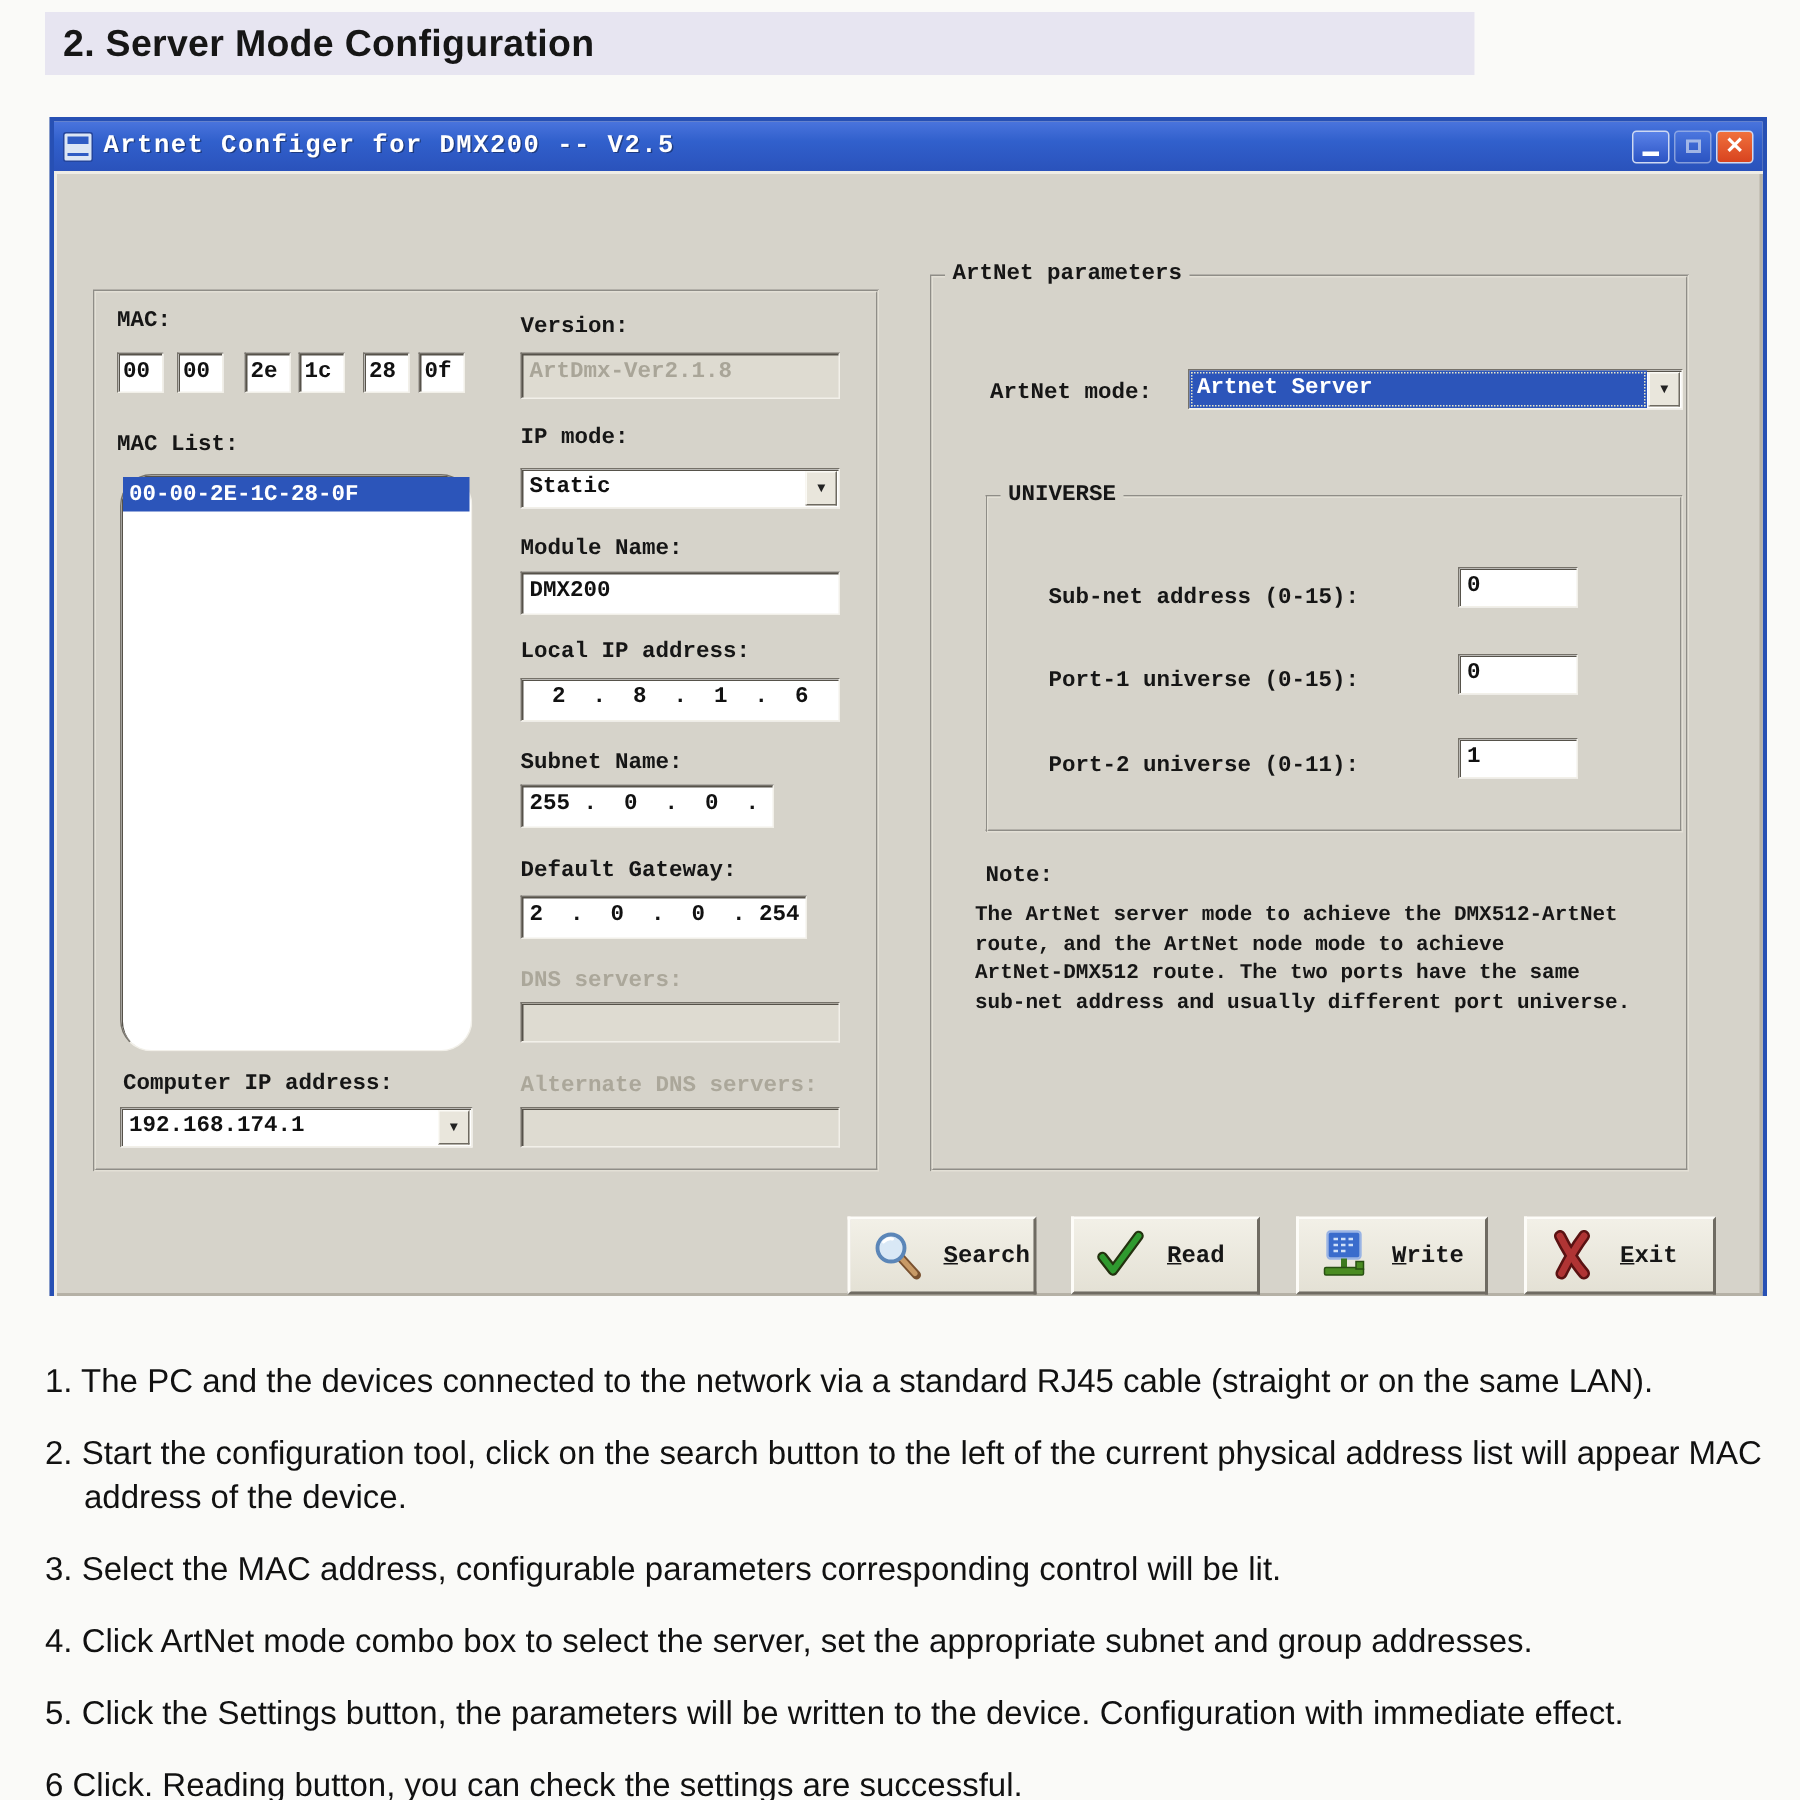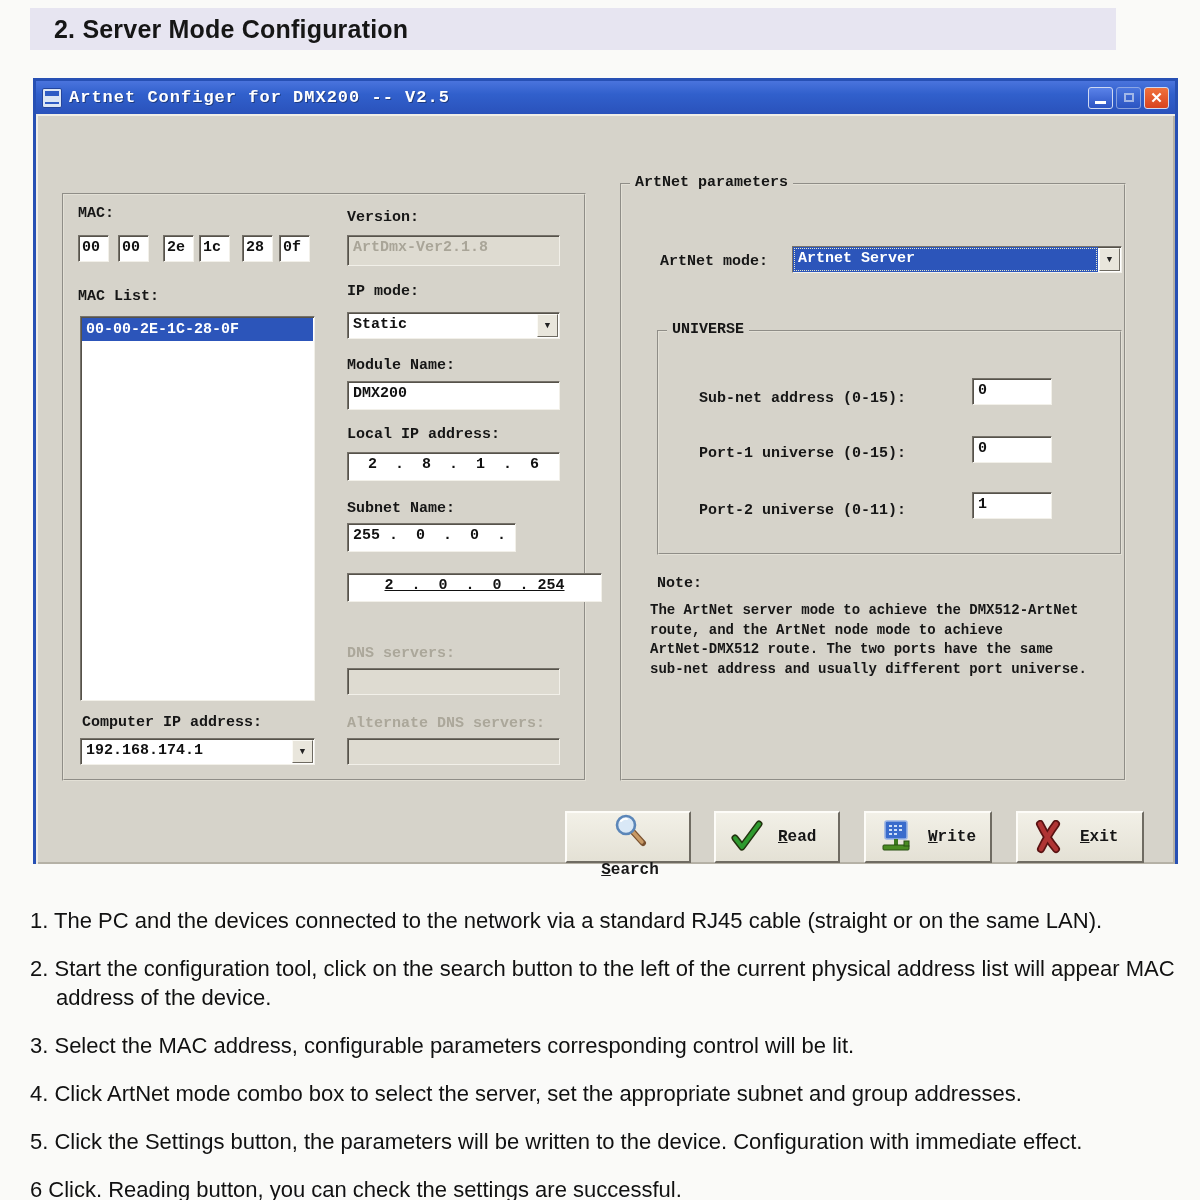--- a/index.html
+++ b/index.html
@@ -1,21 +1,21 @@
 <!DOCTYPE html>
 <html><head>
 <meta charset="utf-8">
 <style>
   * { margin:0; padding:0; box-sizing:border-box; }
   html,body { width:1200px; height:1200px; background:#fafaf8; font-family:"Liberation Sans", sans-serif; }
   #stage { position:relative; width:1200px; height:1200px; overflow:hidden; }
 
   
-  .heading-band { position:absolute; left:30px; top:8px; width:1086px; height:42px;
-    background:#e7e5f1; display:flex; align-items:center; padding-left:24px; }
+  .heading-band { position:absolute; left:30px; top:8px; width:953px; height:42px;
+    background:#e7e5f1; display:flex; align-items:center; padding-left:12px; }
   .heading-band h1 { font-size:25px; font-weight:bold; color:#161616; letter-spacing:.2px; }
 
   
   .window { position:absolute; left:33px; top:78px; width:1145px; height:786px;
     border:3px solid #2750b4; background:#d6d3ca; }
   .titlebar { position:relative; height:33px; width:100%;
     background:linear-gradient(180deg,#4a74dd 0%,#3160cc 40%,#2a52bb 100%);
     display:flex; align-items:center; padding:0 6px; }
   .title-icon { width:20px; height:20px; margin-right:7px; position:relative;
     background:#dce6f4; border:1px solid #24459c; border-radius:2px; }
@@ -116,21 +116,21 @@
 
         <span class="mac-box" style="left:14px;  top:40px;">00</span>
         <span class="mac-box" style="left:54px;  top:40px;">00</span>
         <span class="mac-box" style="left:99px;  top:40px;">2e</span>
         <span class="mac-box" style="left:135px; top:40px;">1c</span>
         <span class="mac-box" style="left:178px; top:40px;">28</span>
         <span class="mac-box" style="left:215px; top:40px;">0f</span>
 
         <span class="lbl" style="left:14px; top:93px;">MAC List:</span>
 
-        <div class="listbox" style="left:16px; top:121px; width:235px; height:385px;">
+        <div class="listbox" style="left:16px; top:121px; width:235px; height:385px;border-radius:21px;">
           <div class="list-item selected">00-00-2E-1C-28-0F</div>
         </div>
 
         <span class="lbl" style="left:18px; top:519px;">Computer IP address:</span>
         <div class="combo" style="left:16px; top:543px; width:235px; height:27px;">
           <span class="combo-value">192.168.174.1</span>
           <span class="combo-arrow">▼</span>
         </div>
 
         <span class="lbl" style="left:283px; top:14px;">Version:</span>
@@ -145,21 +145,21 @@
         <span class="lbl" style="left:283px; top:162px;">Module Name:</span>
         <div class="field" style="left:283px; top:186px; width:213px; height:29px;">DMX200</div>
 
         <span class="lbl" style="left:283px; top:231px;">Local IP address:</span>
         <div class="field centered" style="left:283px; top:257px; width:213px; height:29px;">2  .  8  .  1  .  6</div>
 
         <span class="lbl" style="left:283px; top:305px;">Subnet Name:</span>
         <div class="field centered" style="left:283px; top:328px; width:169px; height:29px;">255 .  0  .  0  .  0</div>
 
         <span class="lbl" style="left:283px; top:377px;">Default Gateway:</span>
-        <div class="field centered" style="left:283px; top:378px; width:255px; height:29px;text-decoration:underline;">2  .  0  .  0  . 254</div>
+        <div class="field centered" style="left:283px; top:402px; width:191px; height:29px;">2  .  0  .  0  . 254</div>
 
         <span class="lbl disabled" style="left:283px; top:450px;">DNS servers:</span>
         <div class="field disabled" style="left:283px; top:473px; width:213px; height:27px;"></div>
 
         <span class="lbl disabled" style="left:283px; top:520px;">Alternate DNS servers:</span>
         <div class="field disabled" style="left:283px; top:543px; width:213px; height:27px;"></div>
       </div>
 
       <div class="groupbox" style="left:584px; top:69px; width:506px; height:598px;">
         <span class="group-legend">ArtNet parameters</span>
@@ -183,21 +183,21 @@
           <div class="field" style="left:313px; top:160px; width:80px; height:27px;">1</div>
         </div>
 
         <span class="lbl" style="left:35px; top:390px;">Note:</span>
         <div class="note-text" style="left:28px; top:416px; width:470px;">The ArtNet server mode to achieve the DMX512-ArtNet
 route, and the ArtNet node mode to achieve
 ArtNet-DMX512 route. The two ports have the same
 sub-net address and usually different port universe.</div>
       </div>
 
-      <div class="action-btn" style="left:529px; top:697px; width:126px;flex-direction:column;">
+      <div class="action-btn" style="left:529px; top:697px; width:126px;">
         <svg class="btn-icon" viewBox="0 0 34 34">
           <line x1="20" y1="19" x2="30" y2="30" stroke="#7a5230" stroke-width="6" stroke-linecap="round"></line>
           <line x1="20" y1="19" x2="29" y2="29" stroke="#c89a66" stroke-width="3.4" stroke-linecap="round"></line>
           <circle cx="13" cy="12" r="9" fill="#d9e8f6" stroke="#5b86b8" stroke-width="2.6"></circle>
           <path d="M8 8 q3 -3 6 -2" fill="none" stroke="#ffffff" stroke-width="2" stroke-linecap="round"></path>
         </svg>
         <span class="btn-label">Search</span>
       </div>
 
       <div class="action-btn" style="left:678px; top:697px; width:126px;">

